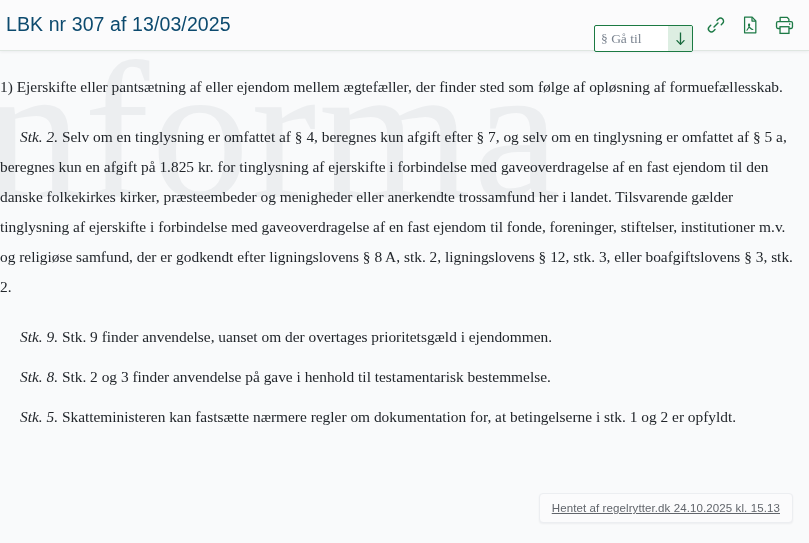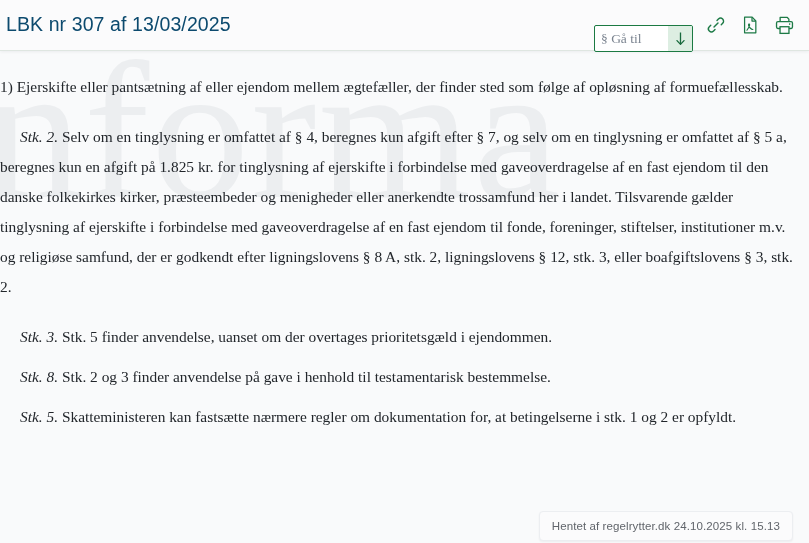--- a/index.html
+++ b/index.html
@@ -151,32 +151,33 @@
   .stk {
     font-style: italic;
     margin-top: 8px;
   }
   .tight { margin-bottom: 10px; }
 
   
   .stamp {
     position: absolute;
     right: 16px;
-    bottom: 2px;
+    bottom: 20px;
     z-index: 6;
     background: #fbfbfc;
     border: 1px solid #eceef1;
     border-radius: 4px;
     padding: 8px 12px;
     font-family: "Liberation Sans", "DejaVu Sans", sans-serif;
     font-size: 11.5px;
     color: #61656b;
     letter-spacing: .1px;
     box-shadow: 0 1px 2px rgba(16,24,40,.05);
     white-space: nowrap;
+    text-decoration: underline;
   }
 </style>
 </head>
 <body>
 
 <div class="page">
 
   <div class="topbar">
 
     <div class="doc-title">LBK nr 307 af 13/03/2025</div>
@@ -229,21 +230,21 @@
     <p class="para">
       <span>1)</span><span> Ejerskifte eller pantsætning af eller ejendom mellem ægtefæller, der finder sted som følge af opløsning af formuefællesskab.</span>
     </p>
 
 
     <p class="para indent">
       <span class="stk">Stk. 2.</span><span> Selv om en tinglysning er omfattet af § 4, beregnes kun afgift efter § 7, og selv om en tinglysning er omfattet af § 5 a, beregnes kun en afgift på 1.825 kr. for tinglysning af ejerskifte i forbindelse med gaveoverdragelse af en fast ejendom til den danske folkekirkes kirker, præsteembeder og menigheder eller anerkendte trossamfund her i landet. Tilsvarende gælder tinglysning af ejerskifte i forbindelse med gaveoverdragelse af en fast ejendom til fonde, foreninger, stiftelser, institutioner m.v. og religiøse samfund, der er godkendt efter ligningslovens § 8 A, stk. 2, ligningslovens § 12, stk. 3, eller boafgiftslovens § 3, stk. 2.</span>
     </p>
 
     <p class="para indent tight">
-      <span class="stk">Stk. 3.</span><span> Stk. 5 finder anvendelse, uanset om der overtages prioritetsgæld i ejendommen.</span>
+      <span class="stk">Stk. 9.</span><span> Stk. 9 finder anvendelse, uanset om der overtages prioritetsgæld i ejendommen.</span>
     </p>
 
     <p class="para indent tight">
       <span class="stk">Stk. 8.</span><span> Stk. 2 og 3 finder anvendelse på gave i henhold til testamentarisk bestemmelse.</span>
     </p>
 
     <p class="para indent tight">
       <span class="stk">Stk. 5.</span><span> Skatteministeren kan fastsætte nærmere regler om dokumentation for, at betingelserne i stk. 1 og 2 er opfyldt.</span>
     </p>
 

